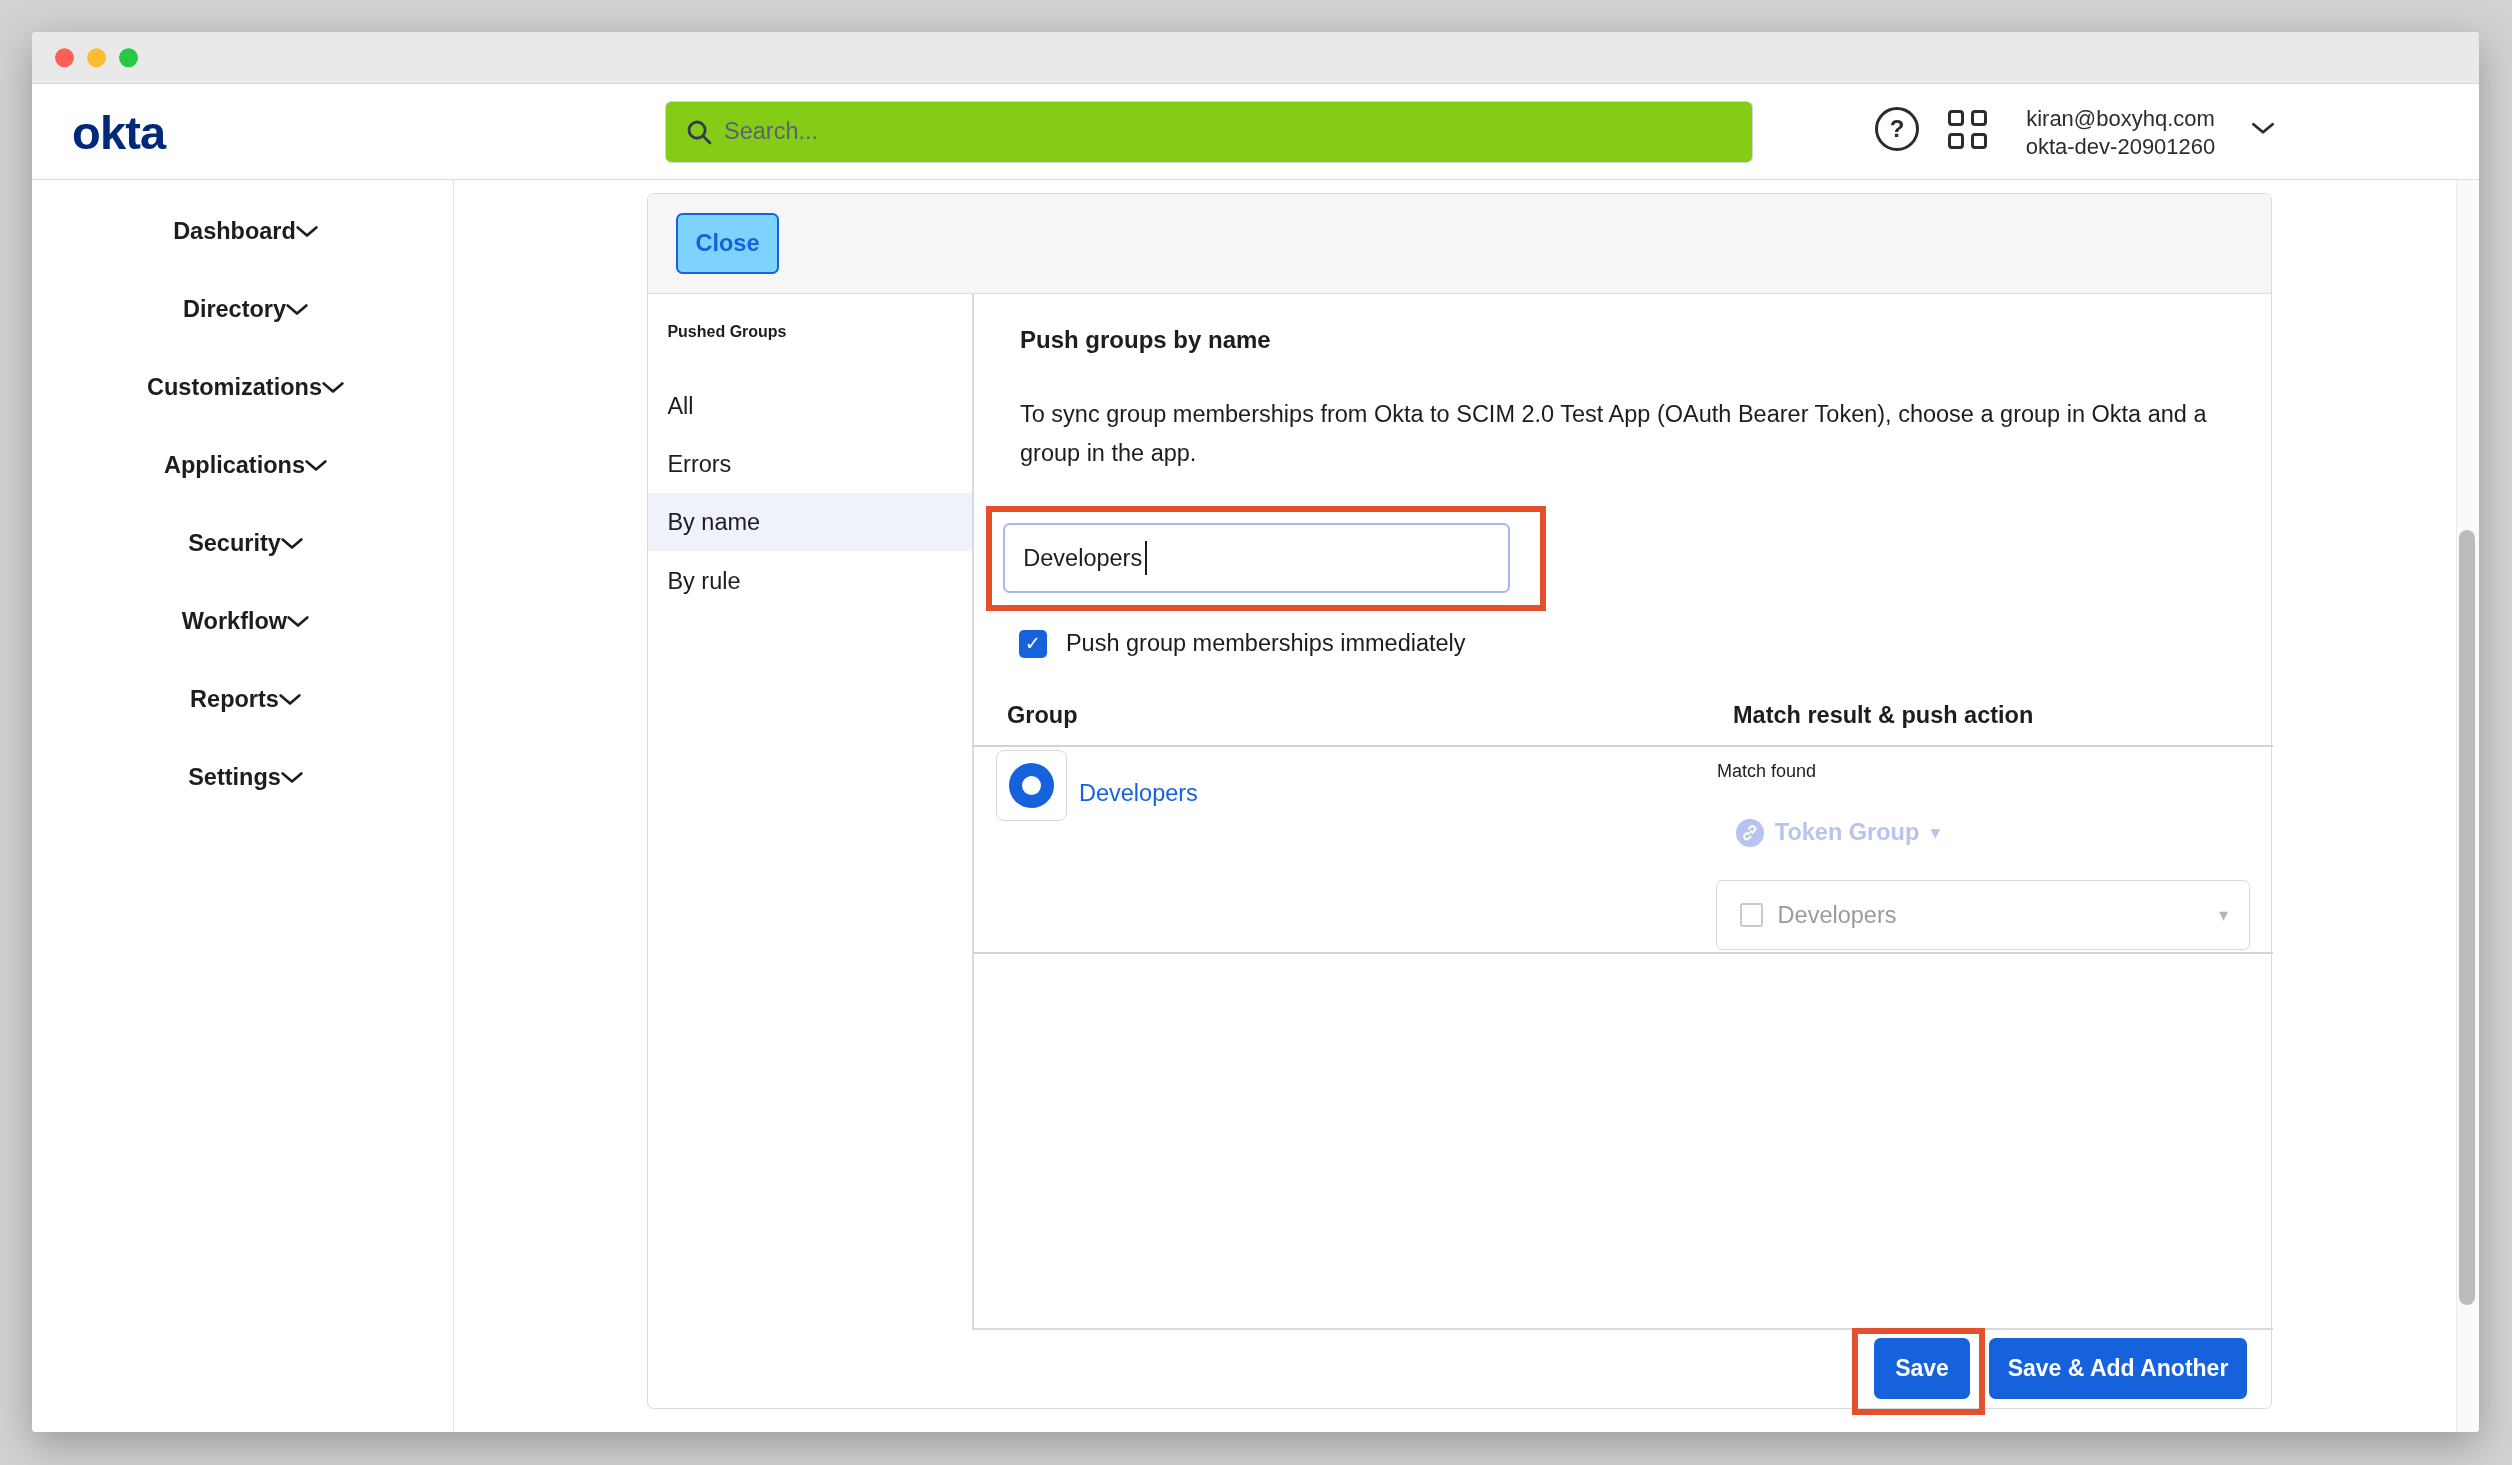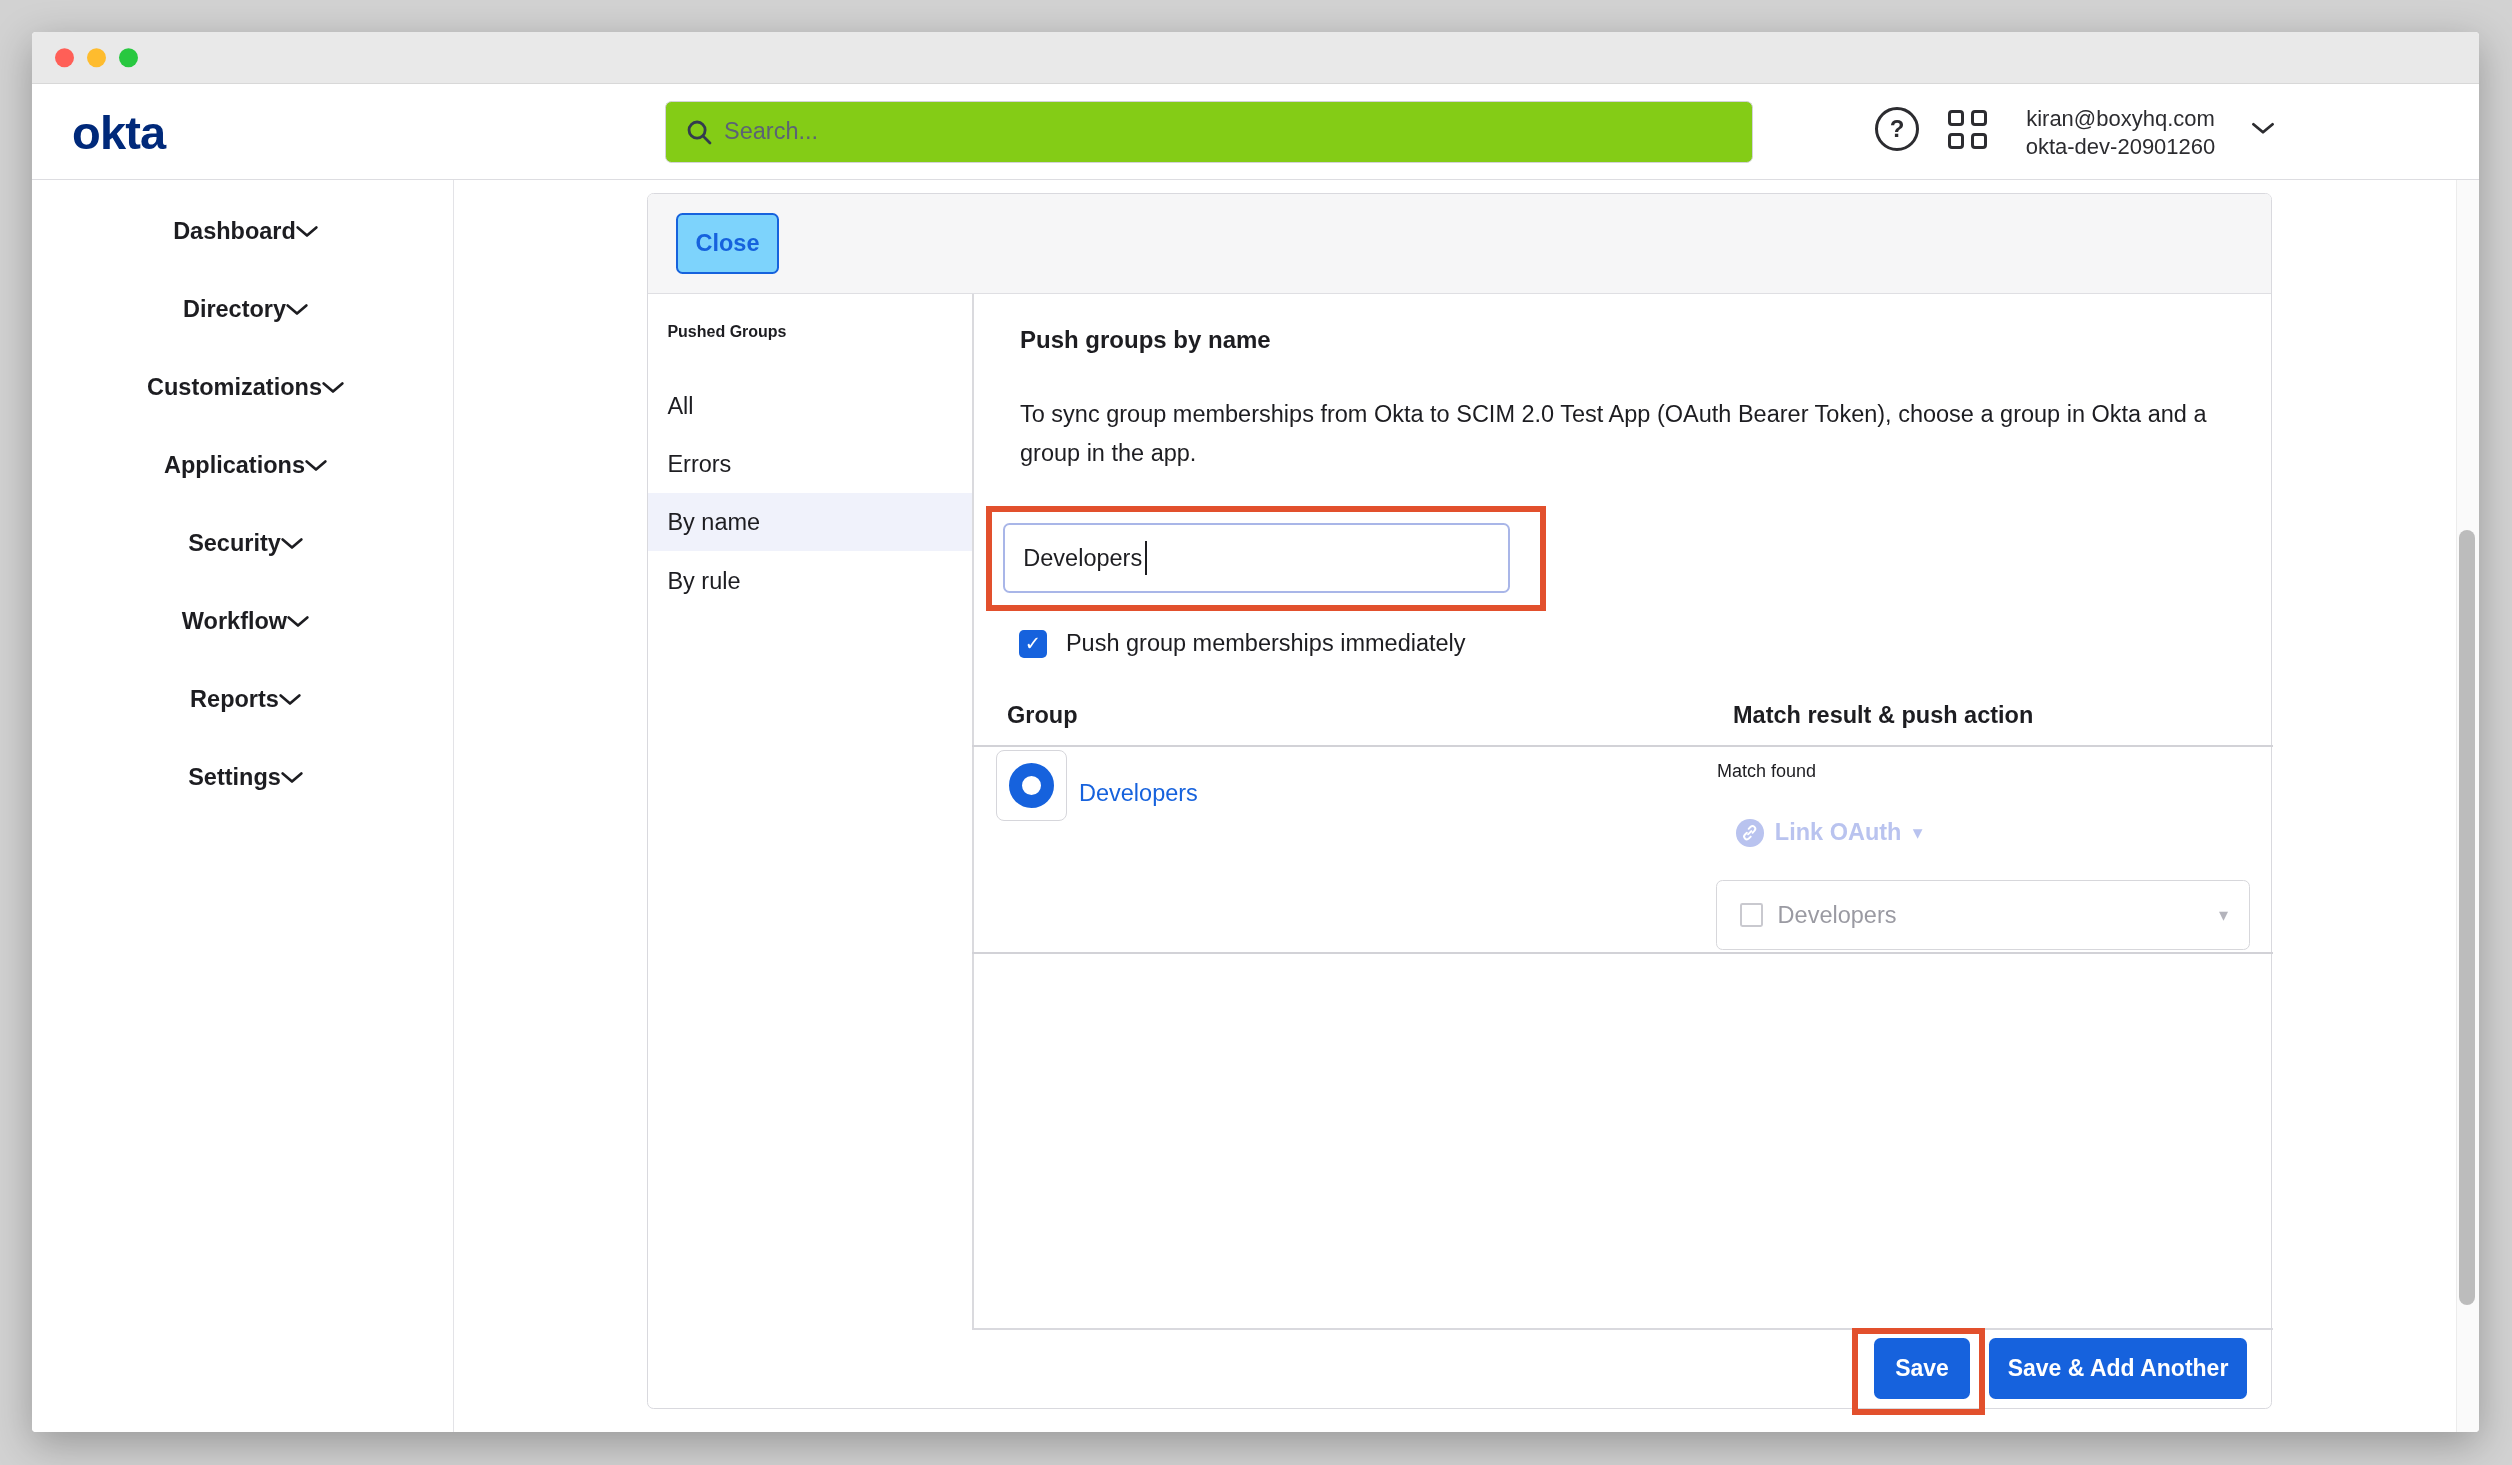--- a/index.html
+++ b/index.html
@@ -323,21 +323,21 @@
     <div class="link-group-row">
       <span class="link-circle">
         <svg width="19.4" height="19.4" viewBox="0 0 24 24">
           <g stroke="#ffffff" stroke-width="2.4" fill="none" stroke-linecap="round">
             <path d="M10 14 L14 10"></path>
             <path d="M8.5 12 l-2.5 2.5 a3.4 3.4 0 0 0 4.8 4.8 L13.3 16.8"></path>
             <path d="M15.5 12 l2.5 -2.5 a3.4 3.4 0 0 0 -4.8 -4.8 L10.7 7.2"></path>
           </g>
         </svg>
       </span>
-      <span class="link-group-label">Link OAuth</span>
+      <span class="link-group-label">Token Group</span>
       <span class="link-group-caret">▾</span>
     </div>
 
     <div class="linked-select">
       <span class="mini-square"></span>
       <span class="linked-value">Developers</span>
       <span class="select-caret">▾</span>
     </div>
 
     <div class="tbl-line line-row"></div>

